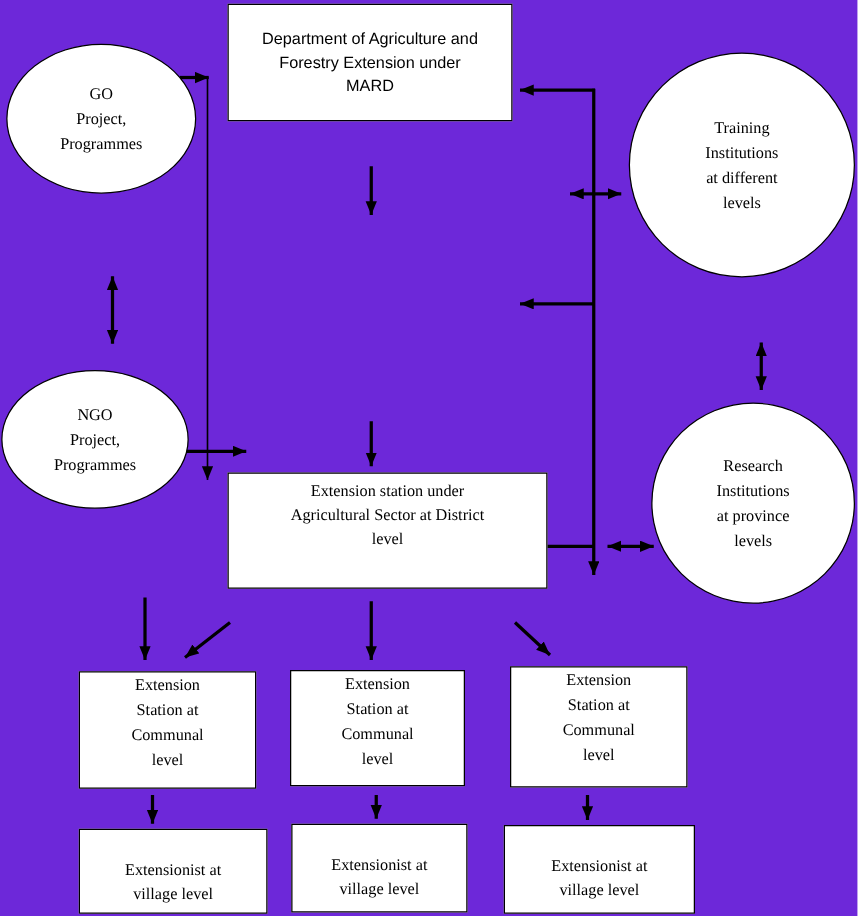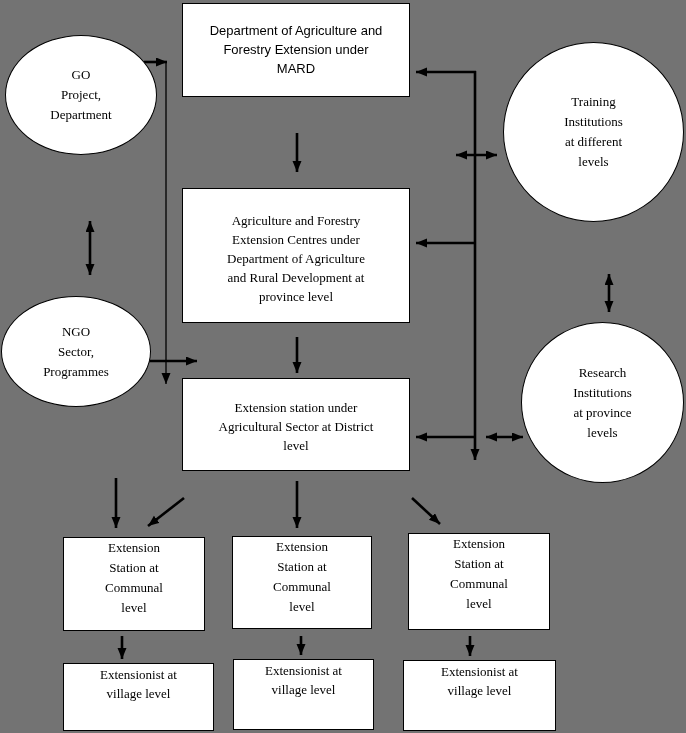--- a/index.html
+++ b/index.html
@@ -1,19 +1,19 @@
 <!DOCTYPE html>
 <html><head>
 <meta charset="utf-8">
 <style>
   html,body{margin:0;padding:0;background:#ffffff;}
   #canvas{
     position:relative;
     width:686px;height:733px;
-    background:#737373;
+    background:#6d28d9;
     font-family:"Liberation Serif", serif;
     color:#000000;
     overflow:hidden;
   }
   #arrow-layer{position:absolute;left:0;top:0;width:686px;height:733px;pointer-events:none;}
   #arrow-layer line{stroke:#000000;}
   .node{
     position:absolute;
     box-sizing:border-box;
     border:1px solid #000000;
@@ -29,34 +29,34 @@
     border-radius:50%;
     display:flex;
     align-items:center;
     justify-content:center;
     line-height:20px;
     overflow:hidden;
   }
   
   #mard-box{left:182px;top:3px;width:228px;height:94px;padding-top:17px;}
   #province-box{left:182px;top:188px;width:228px;height:135px;padding-top:22px;}
-  #district-box{left:182px;top:378px;width:228px;height:93px;padding-top:19px;}
+  #district-box{left:182px;top:378px;width:256px;height:93px;padding-top:4px;}
   
   #go-ellipse{left:5px;top:35px;width:152px;height:120px;}
   #ngo-ellipse{left:1px;top:296px;width:150px;height:111px;}
   
   #training-circle{left:503px;top:42px;width:181px;height:180px;}
   #research-circle{left:521px;top:322px;width:163px;height:161px;}
   
   .communal{padding-top:0;line-height:20px;}
   #communal-box-1{left:63px;top:537px;width:142px;height:94px;}
   #communal-box-2{left:232px;top:536px;width:140px;height:93px;}
   #communal-box-3{left:408px;top:533px;width:142px;height:97px;}
   
-  .village{padding-top:1px;}
+  .village{padding-top:22px;}
   #village-box-1{left:63px;top:663px;width:151px;height:68px;}
   #village-box-2{left:233px;top:659px;width:141px;height:71px;}
   #village-box-3{left:403px;top:660px;width:153px;height:71px;}
 </style>
 </head>
 <body>
 
 <div id="canvas">
 
   <svg id="arrow-layer" viewBox="0 0 686 733" xmlns="http://www.w3.org/2000/svg">
@@ -96,36 +96,31 @@
     <line x1="122" y1="636" x2="122" y2="659" stroke-width="2.6" marker-end="url(#ah)"></line>
     <line x1="301" y1="636" x2="655" y2="656" stroke-width="0"></line>
     <line x1="301" y1="636" x2="301" y2="655" stroke-width="2.6" marker-end="url(#ah)"></line>
     <line x1="470" y1="636" x2="470" y2="656" stroke-width="2.6" marker-end="url(#ah)"></line>
   </svg>
 
   <div class="node sans" id="mard-box">Department of Agriculture and
 Forestry Extension under
 MARD</div>
 
-  <div class="node" id="province-box">Agriculture and Forestry
-Extension Centres under
-Department of Agriculture
-and Rural Development at
-province level</div>
 
   <div class="node" id="district-box">Extension station under
 Agricultural Sector at District
 level</div>
 
   <div class="node round" id="go-ellipse">GO
 Project,
-Department</div>
+Programmes</div>
 
   <div class="node round" id="ngo-ellipse">NGO
-Sector,
+Project,
 Programmes</div>
 
   <div class="node round" id="training-circle">Training
 Institutions
 at different
 levels</div>
 
   <div class="node round" id="research-circle">Research
 Institutions
 at province

